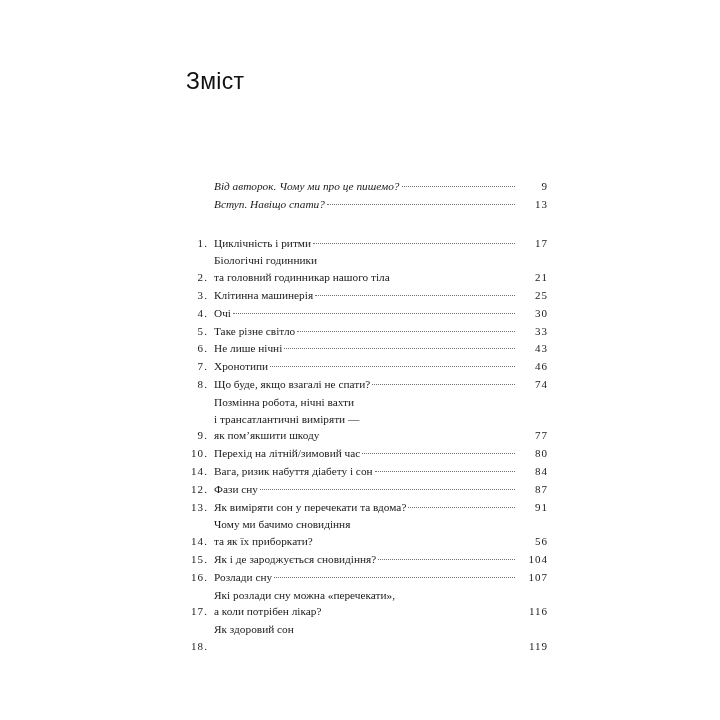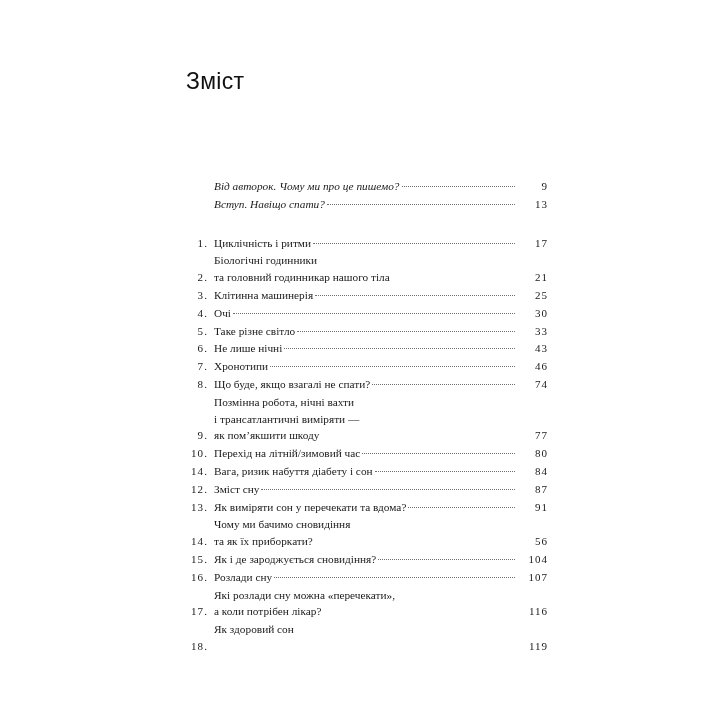--- a/index.html
+++ b/index.html
@@ -271,21 +271,21 @@
             <span class="dots"></span>
             <span class="pg">84</span>
           </div>
         </div>
       </div>
 
       <div class="entry">
         <div class="num">12.</div>
         <div class="entry-body">
           <div class="line-row">
-            <span class="ttl">Зміст сну</span>
+            <span class="ttl">Фази сну</span>
             <span class="dots"></span>
             <span class="pg">87</span>
           </div>
         </div>
       </div>
 
       <div class="entry">
         <div class="num">13.</div>
         <div class="entry-body">
           <div class="line-row">

